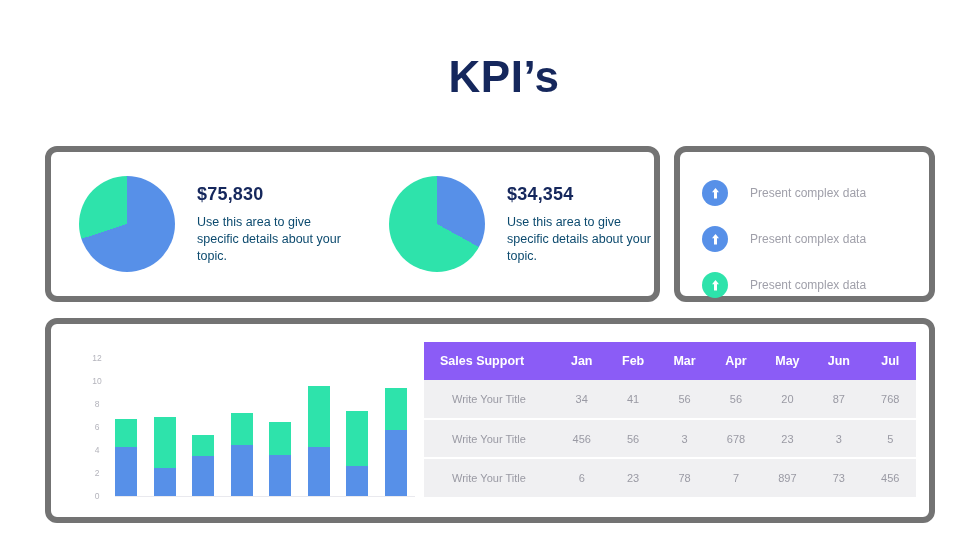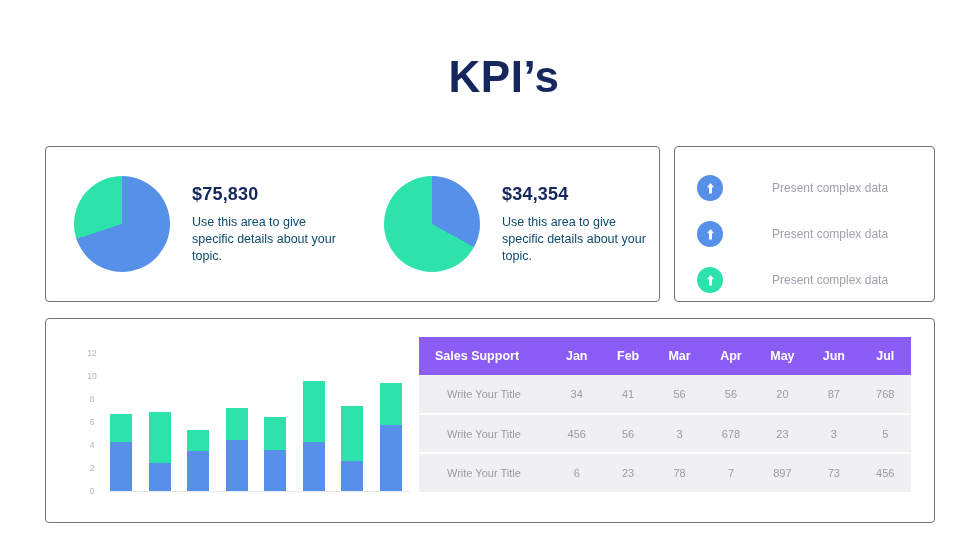--- a/index.html
+++ b/index.html
@@ -17,22 +17,22 @@
     text-align: center;
     font-size: 44px; font-weight: 700; letter-spacing: .5px;
     color: #15275c;
     padding-left: 28px;
   }
 
   
   .card {
     position: absolute;
     background: #fff;
-    border: 1px solid #737373;
-    border-radius: 4px;
+    border: 6px solid #737373;
+    border-radius: 12px;
   }
   #card-kpi   { left: 45px;  top: 146px; width: 615px; height: 156px; }
   #card-list  { left: 674px; top: 146px; width: 261px; height: 156px; }
   #card-chart { left: 45px;  top: 318px; width: 890px; height: 205px; }
 
   
   .kpi-block { position: absolute; top: 0; height: 100%; display: flex; align-items: center; }
   #kpi-1 { left: 28px;  }
   #kpi-2 { left: 338px; }
 
@@ -42,21 +42,21 @@
   .kpi-value {
     font-size: 18px; font-weight: 700; color: #15275c;
     letter-spacing: .2px; margin-bottom: 9px;
   }
   .kpi-desc {
     font-size: 12.5px; line-height: 17px; color: #0c4a6e; font-weight: 400;
   }
 
   
   .list-rows { position: absolute; left: 22px; top: 22px; right: 14px; }
-  .list-row { display: flex; align-items: center; height: 38px; margin-bottom: 8px; gap: 27px; }
+  .list-row { display: flex; align-items: center; height: 38px; margin-bottom: 8px; }
   .list-icon {
     width: 26px; height: 26px; border-radius: 50%;
     display: flex; align-items: center; justify-content: center;
     flex: 0 0 26px;
   }
   .list-icon svg { display: block; }
   .list-label { margin-left: 22px; font-size: 12px; color: #a0a0aa; }
 
   
   #bar-chart { position: absolute; left: 20px; top: 20px; width: 345px; height: 170px; }

